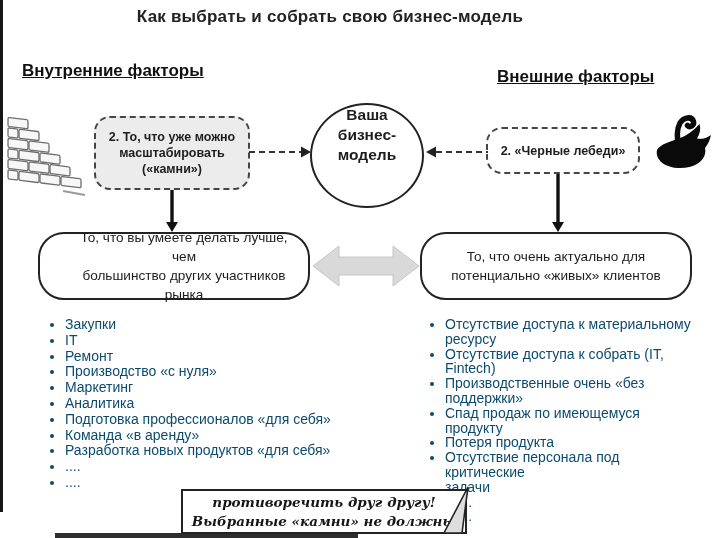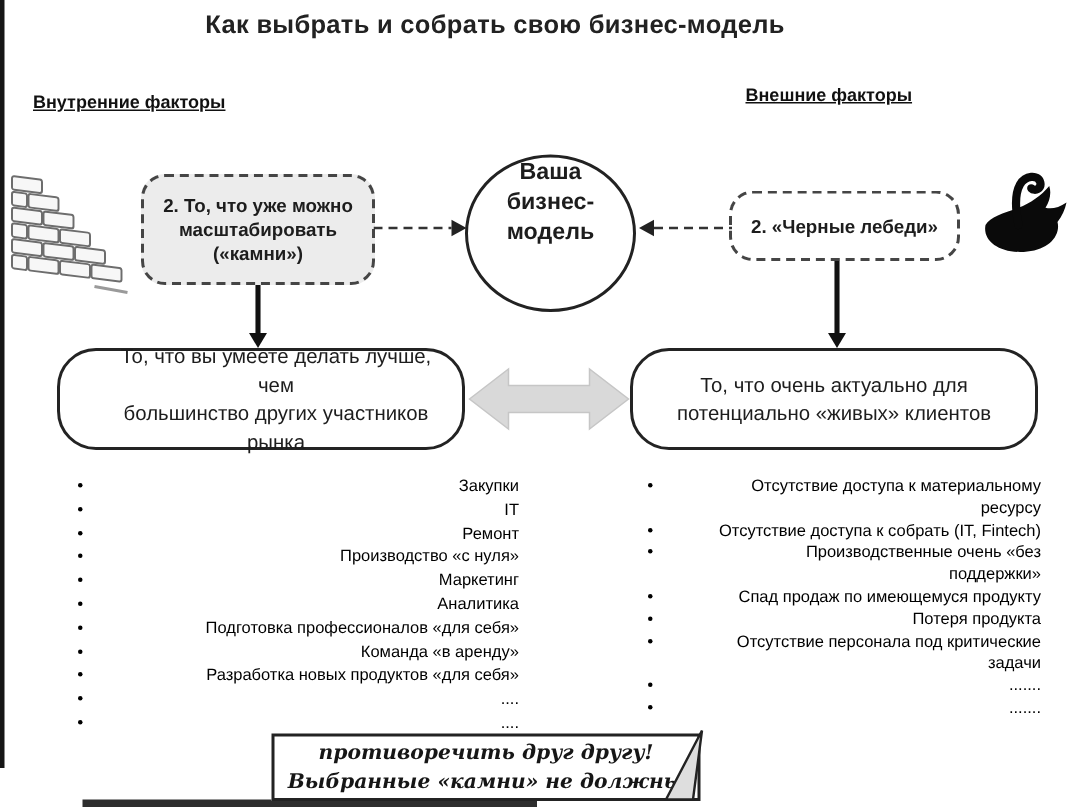--- a/index.html
+++ b/index.html
@@ -6,23 +6,23 @@
   html,body { width:720px; height:538px; background:#fff; overflow:hidden;
               font-family:"Liberation Sans", sans-serif; color:#1d1d1d; }
   .stage { position:relative; width:720px; height:538px; background:#fff; }
 
   .frame-left  { position:absolute; left:0; top:26; width:3px; height:512px; background:#161616; }
   .frame-bottom{ position:absolute; left:55px; top:533px; width:303px; height:5px; background:#2e2e2e; }
 
   .title { position:absolute; top:7px; left:0; width:660px; 
            text-align:center; font-size:17px; font-weight:600; letter-spacing:.2px; color:#222; }
 
-  .heading { position:absolute; font-size:12px; font-weight:700; text-decoration:underline; color:#111; }
+  .heading { position:absolute; font-size:17px; font-weight:700; text-decoration:underline; color:#111; }
   .heading.int { left:22px;  top:61px; }
-  .heading.ext { left:497px; top:56px; }
+  .heading.ext { left:497px; top:67px; }
 
   .driver { position:absolute; display:flex; align-items:center; justify-content:center;
             border:2px dashed #454545; border-radius:16px; text-align:center;
             font-size:12.5px; font-weight:700; line-height:1.28; white-space:pre-line; padding:4px 8px; }
   .driver.int { left:94px; top:116px; width:156px; height:74px; background:#ececec; }
   .driver.ext { left:486px; top:127px; width:154px; height:47px; background:#fff; }
 
   .circle { position:absolute; left:310px; top:103px; width:114px; height:105px;
             border:2px solid #222; border-radius:50%; background:#fff;
             display:flex; flex-direction:column; align-items:center; 
@@ -33,21 +33,21 @@
                font-size:13.6px; line-height:1.4; white-space:pre-line; padding:0 12px; }
   .statement.int { left:38px;  top:232px;padding-left:32px; }
   .statement.ext { left:420px; top:232px; }
 
   .icon { position:absolute; }
   .icon.brick { left:5px;  top:111px; }
   .icon.swan  { left:649px; top:110px; }
 
   .conn { position:absolute; }
 
-  ul.blist { position:absolute; list-style:disc; padding-left:19px; font-size:11px; color:#000000;text-align:right; }
+  ul.blist { position:absolute; list-style:disc; padding-left:19px; font-size:14px; color:#0c4a6e; }
   ul.blist li { white-space:pre-line; }
   ul.int { left:46px;  top:317px; width:300px; line-height:15.8px; }
   ul.ext { left:426px; top:317px; width:268px; line-height:14.8px; }
 
   .note { position:absolute; left:181px; top:489px; width:286px; height:45px;
           border:2px solid #232323; background:#fff;
           display:flex; flex-direction:column; align-items:center; justify-content:center;
           font-family:"DejaVu Serif", serif; font-style:italic; font-weight:700;
           font-size:13.5px; line-height:1.35; color:#161616; }
   .note-fold { position:absolute; left:437px; top:483px; }

